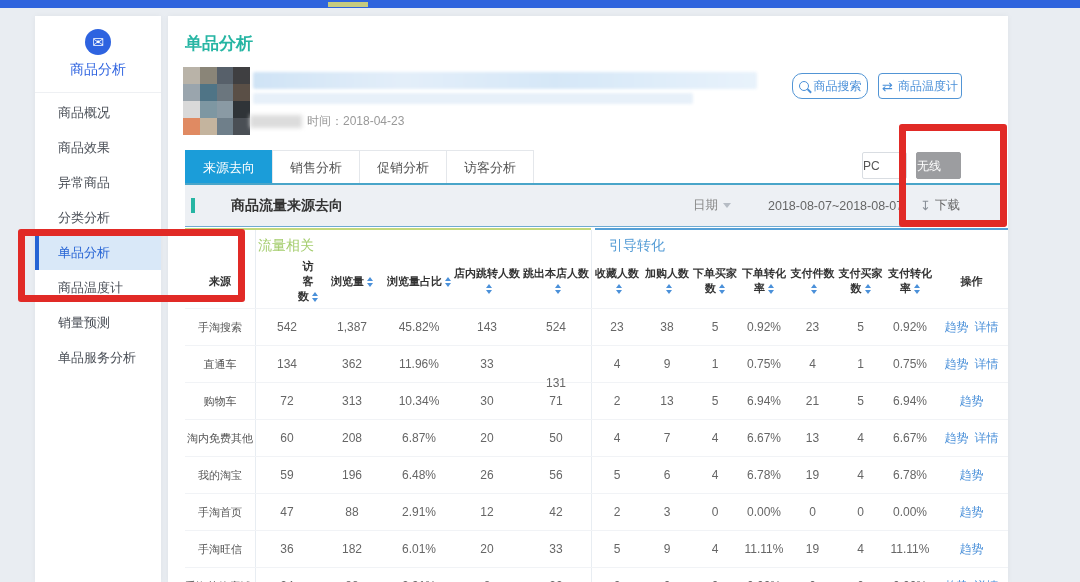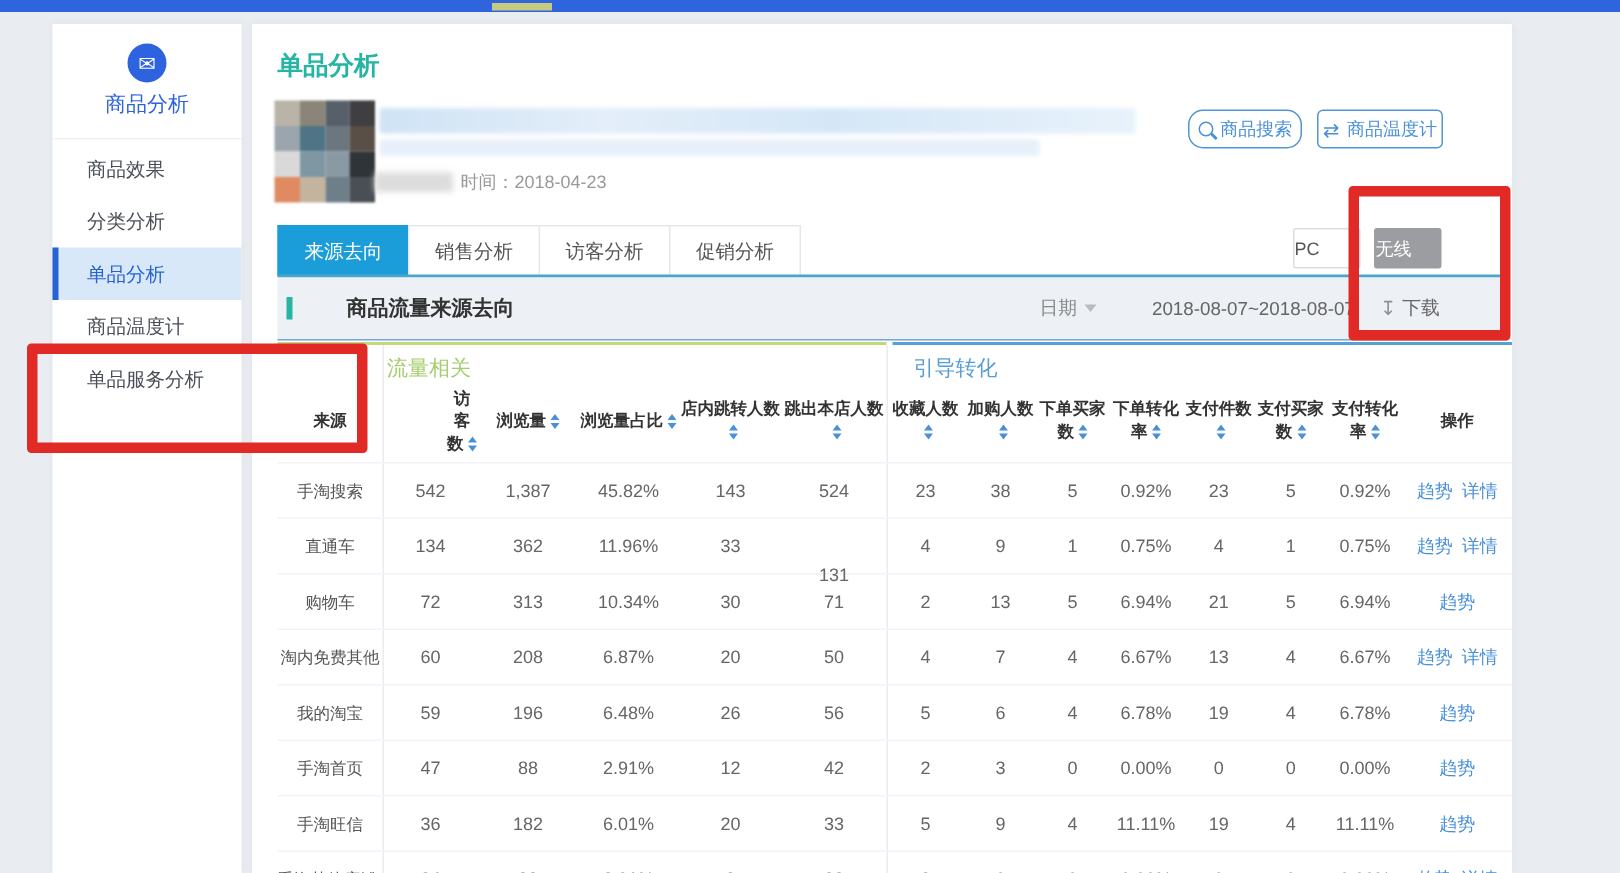--- a/index.html
+++ b/index.html
@@ -109,24 +109,27 @@
   <div class="topbar-tab"></div>
 </div>
 
 <div class="sidebar-panel">
   <div class="app-head">
     <div class="app-circle"><span>✉</span></div>
     <div class="app-title">商品分析</div>
   </div>
   <div class="side-divider"></div>
   <div class="side-menu">
+      <div class="side-item">商品概况</div>
       <div class="side-item">商品效果</div>
+      <div class="side-item">异常商品</div>
       <div class="side-item">分类分析</div>
       <div class="side-item active">单品分析</div>
       <div class="side-item">商品温度计</div>
+      <div class="side-item">销量预测</div>
       <div class="side-item">单品服务分析</div>
     </div>
 </div>
 
 <div class="main-panel">
   <div class="page-title">单品分析</div>
 
   <div class="prod-img">
     <i></i>
       <i></i>
@@ -155,22 +158,22 @@
     <span>商品搜索</span>
   </div>
   <div class="outline-btn btn-thermo">
     <span class="swap-glyph">⇄</span>
     <span>商品温度计</span>
   </div>
 
   <div class="tab-bar">
       <div class="tab active">来源去向</div>
       <div class="tab">销售分析</div>
+      <div class="tab">促销分析</div>
       <div class="tab">访客分析</div>
-      <div class="tab">促销分析</div>
     </div>
   <div class="tab-underline"></div>
 
   <div class="device-toggle">
       <div class="dev-btn">PC</div>
       <div class="dev-btn active">无线</div>
     </div>
 
   <div class="section-bar">
     <span class="section-accent"></span>

